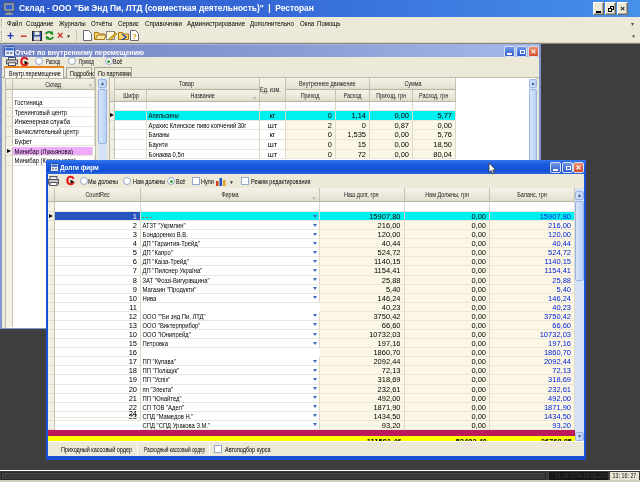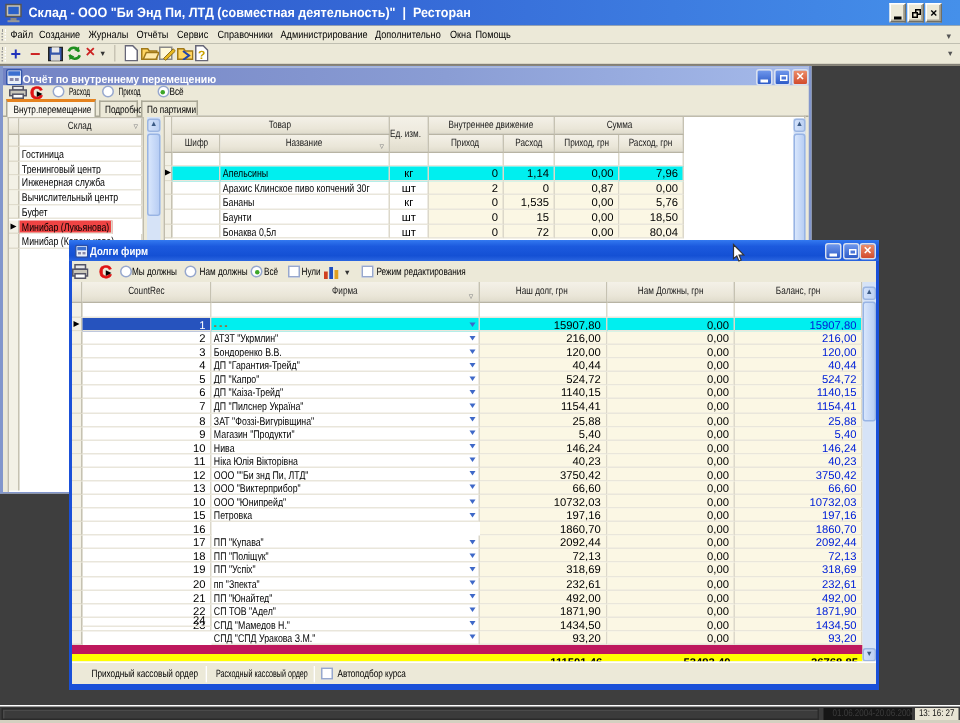--- a/index.html
+++ b/index.html
@@ -173,21 +173,21 @@
 <div class="abs cell" style="left:7px;top:38.4px;width:82px;height:9.7px;line-height:9.7px"><span class="sqz" style="display:inline-block;padding-left:2px">Инженерная служба</span></div>
 <div class="abs selcol" style="left:0px;top:48.099999999999994px;width:7px;height:9.7px">
 </div>
 <div class="abs cell" style="left:7px;top:48.099999999999994px;width:82px;height:9.7px;line-height:9.7px"><span class="sqz" style="display:inline-block;padding-left:2px">Вычислительный центр</span></div>
 <div class="abs selcol" style="left:0px;top:57.8px;width:7px;height:9.7px">
 </div>
 <div class="abs cell" style="left:7px;top:57.8px;width:82px;height:9.7px;line-height:9.7px"><span class="sqz" style="display:inline-block;padding-left:2px">Буфет</span></div>
 <div class="abs selcol" style="left:0px;top:67.5px;width:7px;height:9.7px">
 <div class="arrowR abs" style="left:1px;top:2px"></div>
 </div>
-<div class="abs cell" style="left:7px;top:67.5px;width:62px;height:9.7px;background:#ef4444;line-height:9.7px"><span class="sqz" style="display:inline-block;padding-left:2px">Минибар (Лукьянова)</span></div>
+<div class="abs cell" style="left:7px;top:67.5px;width:80px;height:9.7px;background:#f0abfc;line-height:9.7px"><span class="sqz" style="display:inline-block;padding-left:2px">Минибар (Лукьянова)</span></div>
 <div class="abs selcol" style="left:0px;top:77.2px;width:7px;height:9.7px">
 </div>
 <div class="abs cell" style="left:7px;top:77.2px;width:82px;height:9.7px;line-height:9.7px"><span class="sqz" style="display:inline-block;padding-left:2px">Минибар (Коренькова)</span></div>
 <div class="abs selcol" style="left:0px;top:86.9px;width:7px;height:161.1px;border-bottom:none"></div>
 </div>
 <div class="abs sbtrack" style="left:96px;top:0px;width:9px;height:250px">
 <div class="abs sbbtn" style="left:0px;top:1px;width:9px;height:9px">▲</div>
 <div class="abs sbthumb" style="left:0px;top:11px;width:9px;height:55px"></div>
 <div class="abs sbbtn" style="left:0px;top:240px;width:9px;height:9px">▼</div>
 </div>
@@ -213,21 +213,21 @@
 <div class="abs cell" style="left:303px;top:24px;width:43px;height:9px"></div>
 <div class="abs selcol" style="left:0px;top:33.0px;width:5px;height:9.7px">
 <div class="arrowR abs" style="left:0px;top:2px"></div>
 </div>
 <div class="abs cell" style="left:5px;top:33.0px;width:32px;height:9.7px;background:#00EFEF;"></div>
 <div class="abs cell" style="left:37px;top:33.0px;width:113px;height:9.7px;background:#00EFEF;line-height:9.7px"><span class="sqz" style="display:inline-block;padding-left:2px">Апельсины</span></div>
 <div class="abs cell" style="left:150px;top:33.0px;width:26px;height:9.7px;background:#00EFEF;text-align:center;line-height:9.7px">кг</div>
 <div class="abs cell num" style="left:176px;top:33.0px;width:50px;height:9.7px;background:#00EFEF;line-height:9.7px">0</div>
 <div class="abs cell num" style="left:226px;top:33.0px;width:34px;height:9.7px;background:#00EFEF;line-height:9.7px">1,14</div>
 <div class="abs cell num" style="left:260px;top:33.0px;width:43px;height:9.7px;background:#00EFEF;line-height:9.7px">0,00</div>
-<div class="abs cell num" style="left:303px;top:33.0px;width:43px;height:9.7px;background:#00EFEF;line-height:9.7px">7,96</div>
+<div class="abs cell num" style="left:303px;top:33.0px;width:43px;height:9.7px;background:#00EFEF;line-height:9.7px">5,77</div>
 <div class="abs selcol" style="left:0px;top:42.7px;width:5px;height:9.7px">
 </div>
 <div class="abs cell" style="left:5px;top:42.7px;width:32px;height:9.7px;"></div>
 <div class="abs cell" style="left:37px;top:42.7px;width:113px;height:9.7px;line-height:9.7px"><span class="sqz" style="display:inline-block;padding-left:2px">Арахис  Клинское пиво копчений 30г</span></div>
 <div class="abs cell" style="left:150px;top:42.7px;width:26px;height:9.7px;text-align:center;line-height:9.7px">шт</div>
 <div class="abs cell num" style="left:176px;top:42.7px;width:50px;height:9.7px;background:#FBF7E4;line-height:9.7px">2</div>
 <div class="abs cell num" style="left:226px;top:42.7px;width:34px;height:9.7px;background:#FBF7E4;line-height:9.7px">0</div>
 <div class="abs cell num" style="left:260px;top:42.7px;width:43px;height:9.7px;background:#FBF7E4;line-height:9.7px">0,87</div>
 <div class="abs cell num" style="left:303px;top:42.7px;width:43px;height:9.7px;background:#FBF7E4;line-height:9.7px">0,00</div>
 <div class="abs selcol" style="left:0px;top:52.400000000000006px;width:5px;height:9.7px">
@@ -396,21 +396,20 @@
 <div class="abs selcol" style="left:0px;top:105.71999999999998px;width:7px;height:9.08px">
 </div>
 <div class="abs cell num" style="left:7px;top:105.71999999999998px;width:86px;height:9.08px;line-height:9px">10</div>
 <div class="abs cell" style="left:93px;top:105.71999999999998px;width:178.5px;height:9.08px;line-height:9px"><span class="sqz" style="display:inline-block;padding-left:2px">Нива</span><span class="combo abs" style="right:1.5px;top:2.5px"></span></div>
 <div class="abs cell num" style="left:271.5px;top:105.71999999999998px;width:85px;height:9.08px;background:#FBF7E4;line-height:9px">146,24</div>
 <div class="abs cell num" style="left:356.5px;top:105.71999999999998px;width:85.5px;height:9.08px;background:#FBF7E4;line-height:9px">0,00</div>
 <div class="abs cell num" style="left:442px;top:105.71999999999998px;width:85px;height:9.08px;background:#FBF7E4;color:#0020D8;line-height:9px">146,24</div>
 <div class="abs selcol" style="left:0px;top:114.79999999999998px;width:7px;height:9.08px">
 </div>
 <div class="abs cell num" style="left:7px;top:114.79999999999998px;width:86px;height:9.08px;line-height:9px">11</div>
-<div class="abs cell" style="left:93px;top:114.79999999999998px;width:178.5px;height:9.08px;line-height:9px"><span class="sqz" style="display:inline-block;padding-left:2px">Ніка Юлія Вікторівна</span><span class="combo abs" style="right:1.5px;top:2.5px"></span></div>
 <div class="abs cell num" style="left:271.5px;top:114.79999999999998px;width:85px;height:9.08px;background:#FBF7E4;line-height:9px">40,23</div>
 <div class="abs cell num" style="left:356.5px;top:114.79999999999998px;width:85.5px;height:9.08px;background:#FBF7E4;line-height:9px">0,00</div>
 <div class="abs cell num" style="left:442px;top:114.79999999999998px;width:85px;height:9.08px;background:#FBF7E4;color:#0020D8;line-height:9px">40,23</div>
 <div class="abs selcol" style="left:0px;top:123.87999999999998px;width:7px;height:9.08px">
 </div>
 <div class="abs cell num" style="left:7px;top:123.87999999999998px;width:86px;height:9.08px;line-height:9px">12</div>
 <div class="abs cell" style="left:93px;top:123.87999999999998px;width:178.5px;height:9.08px;line-height:9px"><span class="sqz" style="display:inline-block;padding-left:2px">ООО ""Би знд Пи, ЛТД"</span><span class="combo abs" style="right:1.5px;top:2.5px"></span></div>
 <div class="abs cell num" style="left:271.5px;top:123.87999999999998px;width:85px;height:9.08px;background:#FBF7E4;line-height:9px">3750,42</div>
 <div class="abs cell num" style="left:356.5px;top:123.87999999999998px;width:85.5px;height:9.08px;background:#FBF7E4;line-height:9px">0,00</div>
 <div class="abs cell num" style="left:442px;top:123.87999999999998px;width:85px;height:9.08px;background:#FBF7E4;color:#0020D8;line-height:9px">3750,42</div>

